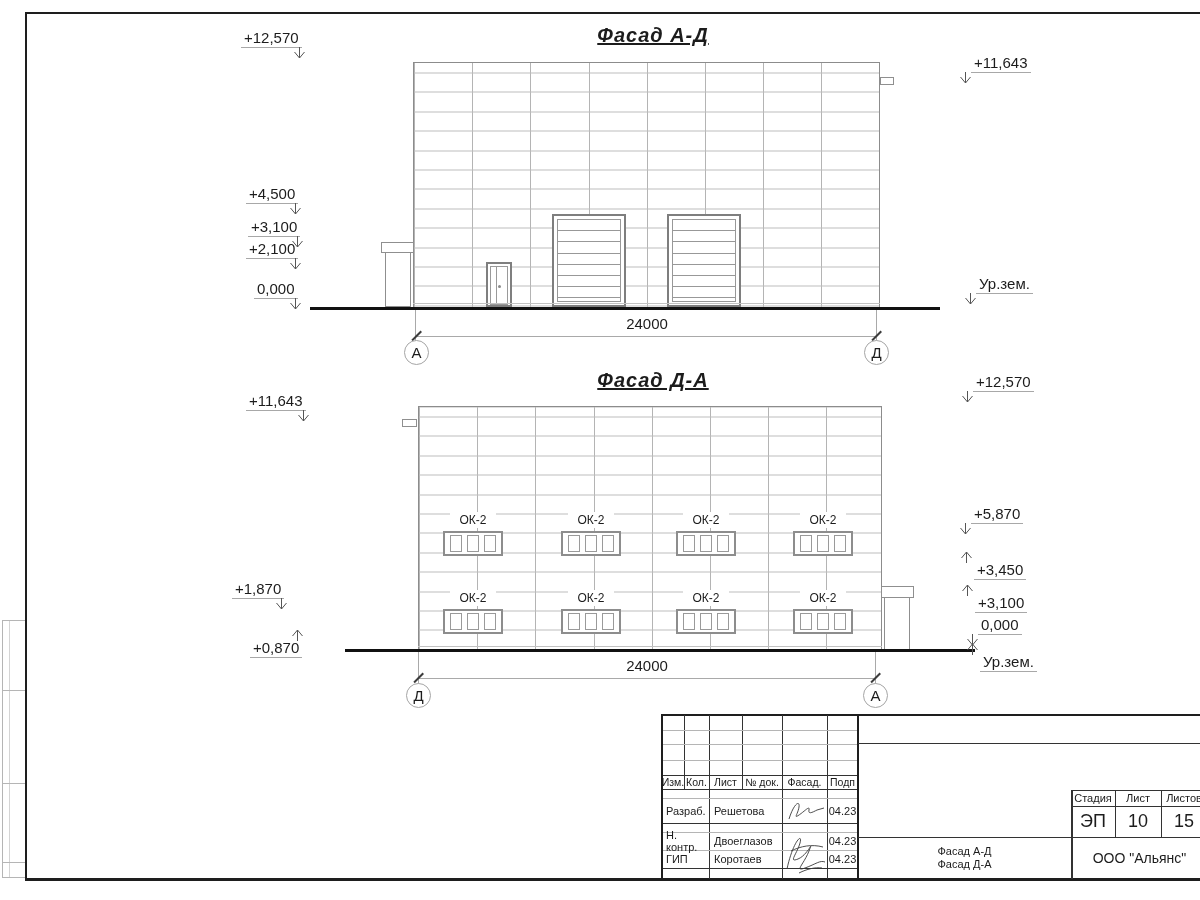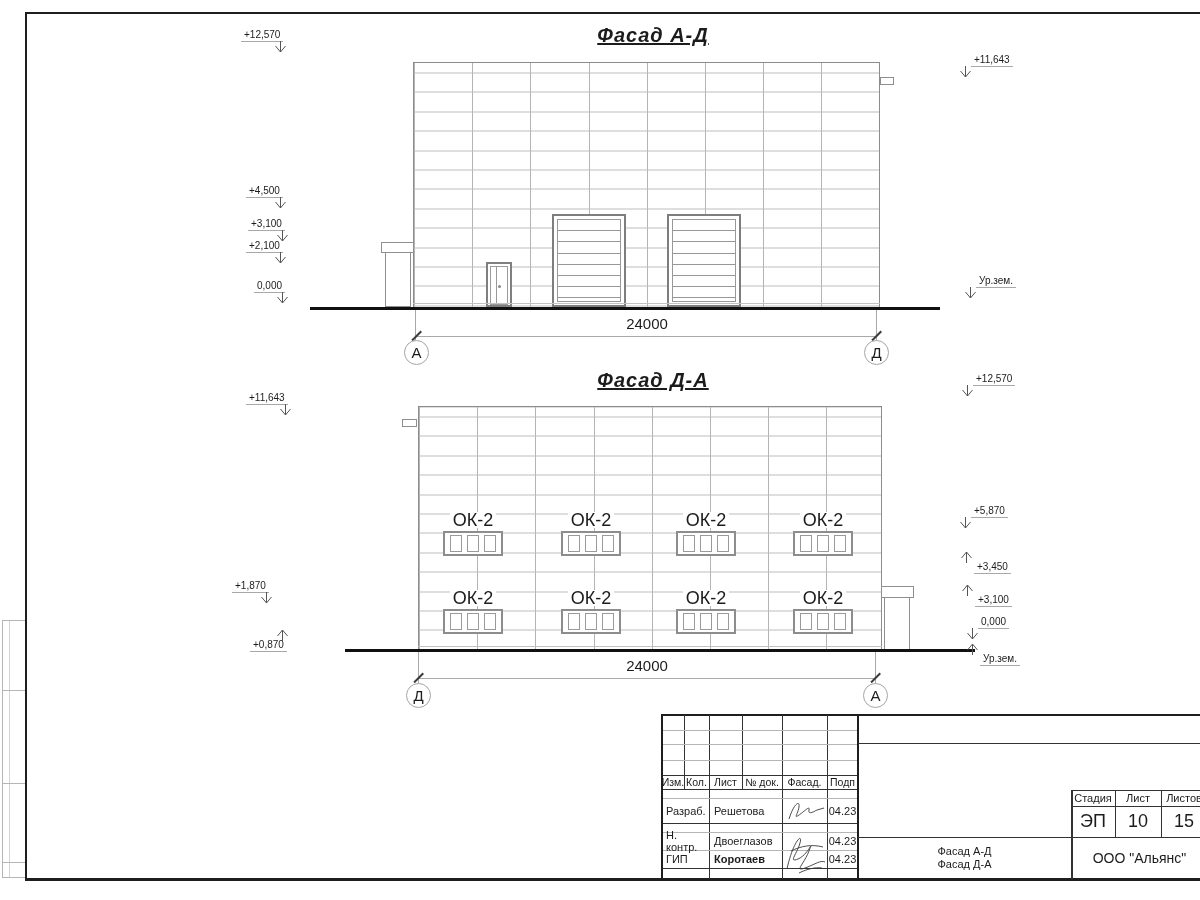--- a/index.html
+++ b/index.html
@@ -29,31 +29,31 @@
   .door .leaf { position:absolute; left:2px; top:2px; right:2px; bottom:0; border:1px solid #9a9a9a; }
   .door .split { position:absolute; left:38%; top:2px; bottom:0; width:1px; background:#9a9a9a; }
   .door .knob { position:absolute; left:46%; top:52%; width:3px; height:3px; background:#8a8a8a; border-radius:50%; }
 
   .annex { position:absolute; border:1.5px solid #8f8f8f; background:#fff; }
 
   .win { position:absolute; width:60px; height:25px; border:2px solid #8d8d8d; background:#fff;
          display:flex; gap:5px; padding:2px 5px; }
   .win .pane { flex:1 1 auto; border:1.5px solid #9a9a9a; background:#fff; }
   .oklabel { position:absolute; width:46px; height:16px; background:#fff; text-align:center;
-             font-size:18px; line-height:16px; }
+             font-size:12px; line-height:16px; }
 
   .ground { position:absolute; height:3px; background:#111; }
   .baseln { position:absolute; height:1px; background:#c2c2c2; }
 
   .axis { position:absolute; width:25px; height:25px; border:1px solid #a5a5a5; border-radius:50%;
           display:flex; align-items:center; justify-content:center; font-size:15px; background:#fff; }
   .tick { position:absolute; width:13px; height:1.5px; background:#3c3c3c; transform:rotate(-45deg); }
   .dimtext { position:absolute; width:94px; text-align:center; font-size:15px; }
 
-  .elev { position:absolute; font-size:10px; white-space:nowrap; }
+  .elev { position:absolute; font-size:15px; white-space:nowrap; }
   .elev .t { display:inline-block; padding:0 3px 1px; border-bottom:1px solid #a8a8a8; }
   .elev svg { position:absolute; width:13px; height:13px; }
   .a-dr svg { right:-4px; top:calc(100% - 1px); }
   .a-dl svg { left:-12px; top:calc(100% - 1px); }
   .a-ur svg { right:-2px; bottom:calc(100% - 2px); }
   .a-ul svg { left:-14px; bottom:calc(100% - 2px); }
 
   .tb-text { position:absolute; display:flex; align-items:center; justify-content:center;
              font-size:10.5px; overflow:visible; }
   .tb-left { justify-content:flex-start; padding-left:4px; font-size:11px; }
@@ -325,21 +325,21 @@
 
   <div class="tb-text tb-left" style="left:662px;top:798px;width:47px;height:25px;">Разраб.</div>
   <div class="tb-text tb-left" style="left:710px;top:798px;width:72px;height:25px;">Решетова</div>
   <div class="tb-text" style="left:827px;top:798px;width:31px;height:25px;font-size:11px;">04.23</div>
 
   <div class="tb-text tb-left" style="left:662px;top:832px;width:47px;height:18px;">Н. контр.</div>
   <div class="tb-text tb-left" style="left:710px;top:832px;width:72px;height:18px;">Двоеглазов</div>
   <div class="tb-text" style="left:827px;top:832px;width:31px;height:18px;font-size:11px;">04.23</div>
 
   <div class="tb-text tb-left" style="left:662px;top:850px;width:47px;height:18px;">ГИП</div>
-  <div class="tb-text tb-left" style="left:710px;top:850px;width:72px;height:18px;font-weight:bold;">Коротаев</div>
+  <div class="tb-text tb-left" style="left:710px;top:850px;width:72px;height:18px;">Коротаев</div>
   <div class="tb-text" style="left:827px;top:850px;width:31px;height:18px;font-size:11px;">04.23</div>
 
   <div class="sig abs" style="left:786px;top:799px;width:40px;height:24px;">
     <svg viewBox="0 0 40 24" preserveAspectRatio="none">
       <path d="M3 20 C8 4 14 1 13 8 C12 15 7 20 13 16 C19 12 24 6 23 11 C22 16 27 13 31 11 L38 9" stroke="#3a3a3a" stroke-width="0.9" fill="none"></path>
     </svg>
   </div>
   <div class="sig abs" style="left:779px;top:829px;width:50px;height:47px;">
     <svg viewBox="0 0 50 47" preserveAspectRatio="none">
       <path d="M8 40 C14 12 24 3 21 14 C18 25 9 34 19 30 C29 26 35 9 30 22 C25 35 15 43 26 39 C37 35 41 31 46 33 M12 22 C22 17 33 15 44 18 M20 44 C28 40 36 38 43 39" stroke="#3a3a3a" stroke-width="0.9" fill="none"></path>

